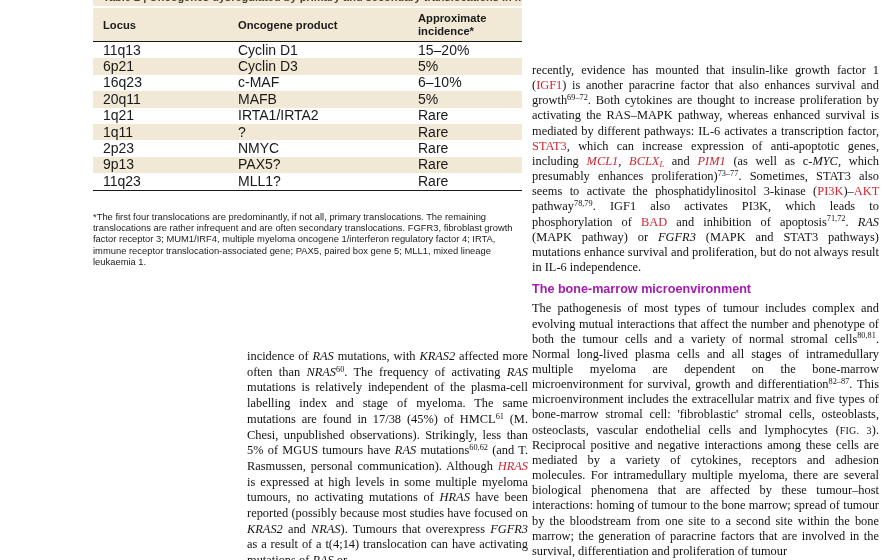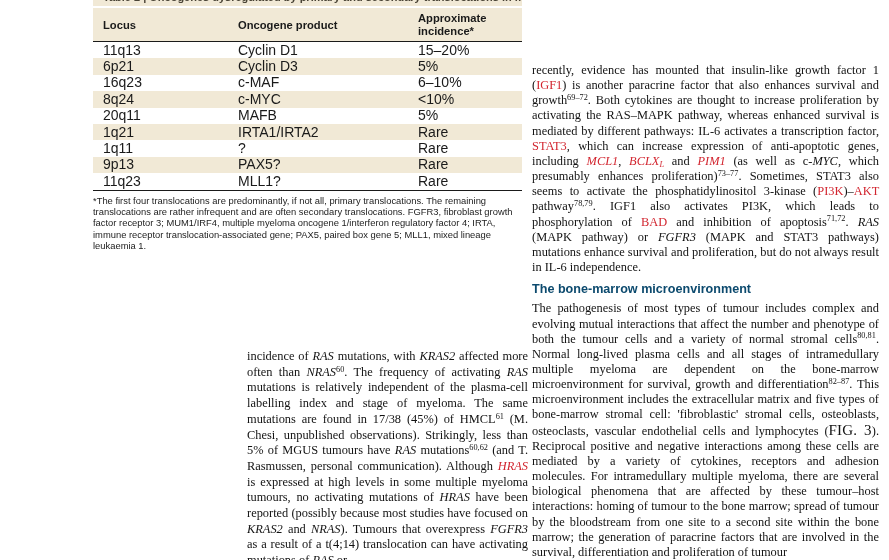--- a/index.html
+++ b/index.html
@@ -12,37 +12,37 @@
   .title-clip span{position:absolute;left:10px;top:-9px;font-weight:bold;font-size:11px;
                    color:#4a4436;white-space:nowrap;}
   .oncotable{width:100%;border-collapse:collapse;margin-top:2px;
              border-bottom:1.5px solid #1a1a1a;}
   .oncotable th{background:#f1e9d6;font-weight:bold;text-align:left;font-size:11.2px;
                 padding:4px 10px 3px 10px;border-bottom:1.5px solid #1a1a1a;line-height:13px;}
   .oncotable td{font-size:14px;padding:1.5px 10px;line-height:13.4px;}
   .oncotable tbody tr:nth-child(even){background:#f1e9d6;}
   .col-locus{width:115px;}
   .col-product{width:160px;}
-  .footnote{margin-top:4px;width:420px;font-size:9.4px;line-height:11.3px;color:#222;}
+  .footnote{margin-top:20px;width:420px;font-size:9.4px;line-height:11.3px;color:#222;}
 
   
   .serif-col{position:absolute;font-family:"Liberation Serif",serif;text-align:justify;
              color:#121212;}
   .serif-col p{margin:0;}
   .middle-col{left:247px;top:349px;width:281px;font-size:12.4px;line-height:15.7px;}
   .right-col{left:532px;top:15px;width:347px;font-size:12.4px;line-height:15.15px;margin-top:48px;}
   .section-heading{font-family:"Liberation Sans",sans-serif;font-size:12.6px;font-weight:bold;
-                   color:#0c4a6e;margin:7px 0 4px 0;text-align:left;}
+                   color:#a21caf;margin:7px 0 4px 0;text-align:left;}
 
   
   .seg-i{font-style:italic;}
   .seg-red{color:#d2252f;}
   .seg-sup{font-size:8.3px;position:relative;top:-4.2px;line-height:0;}
   .seg-sub{font-size:8.3px;position:relative;top:2.2px;line-height:0;}
-  .seg-sc{font-size:15px;letter-spacing:0.2px;}
+  .seg-sc{font-size:10px;letter-spacing:0.2px;}
 </style>
 </head>
 <body>
 
 <div class="page">
 
   <div class="table-block">
     <div class="title-clip">
       <span>Table 2 | Oncogenes dysregulated by primary and secondary translocations in multiple myeloma</span>
     </div>
@@ -64,37 +64,37 @@
             <td>6p21</td>
             <td>Cyclin D3</td>
             <td>5%</td>
           </tr>
           <tr>
             <td>16q23</td>
             <td>c-MAF</td>
             <td>6–10%</td>
           </tr>
           <tr>
-            <td>8q24</td>
-            <td>c-MYC</td>
-            <td>&lt;10%</td>
-          </tr>
-          <tr>
             <td>20q11</td>
             <td>MAFB</td>
             <td>5%</td>
           </tr>
           <tr>
             <td>1q21</td>
             <td>IRTA1/IRTA2</td>
             <td>Rare</td>
           </tr>
           <tr>
             <td>1q11</td>
             <td>?</td>
+            <td>Rare</td>
+          </tr>
+          <tr>
+            <td>2p23</td>
+            <td>NMYC</td>
             <td>Rare</td>
           </tr>
           <tr>
             <td>9p13</td>
             <td>PAX5?</td>
             <td>Rare</td>
           </tr>
           <tr>
             <td>11q23</td>
             <td>MLL1?</td>

